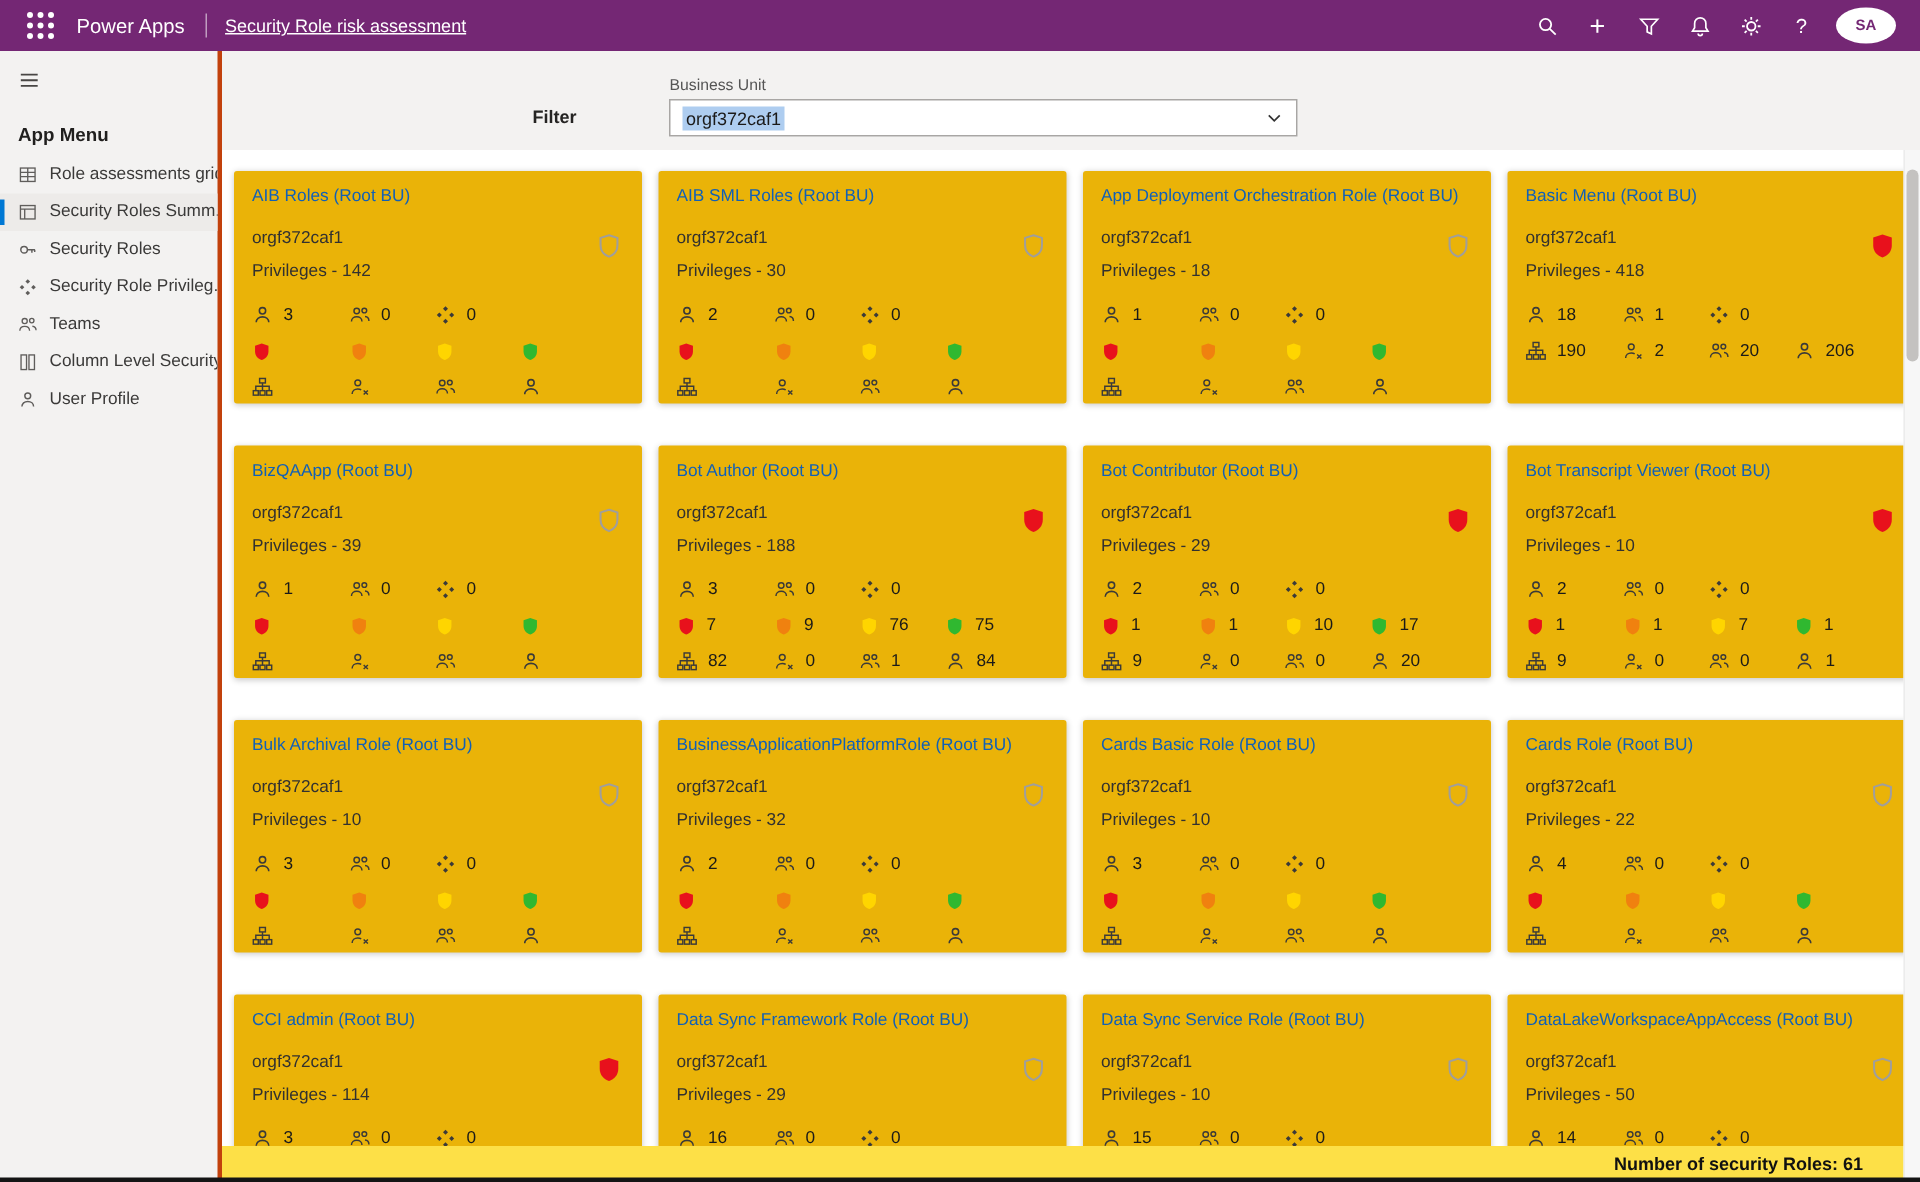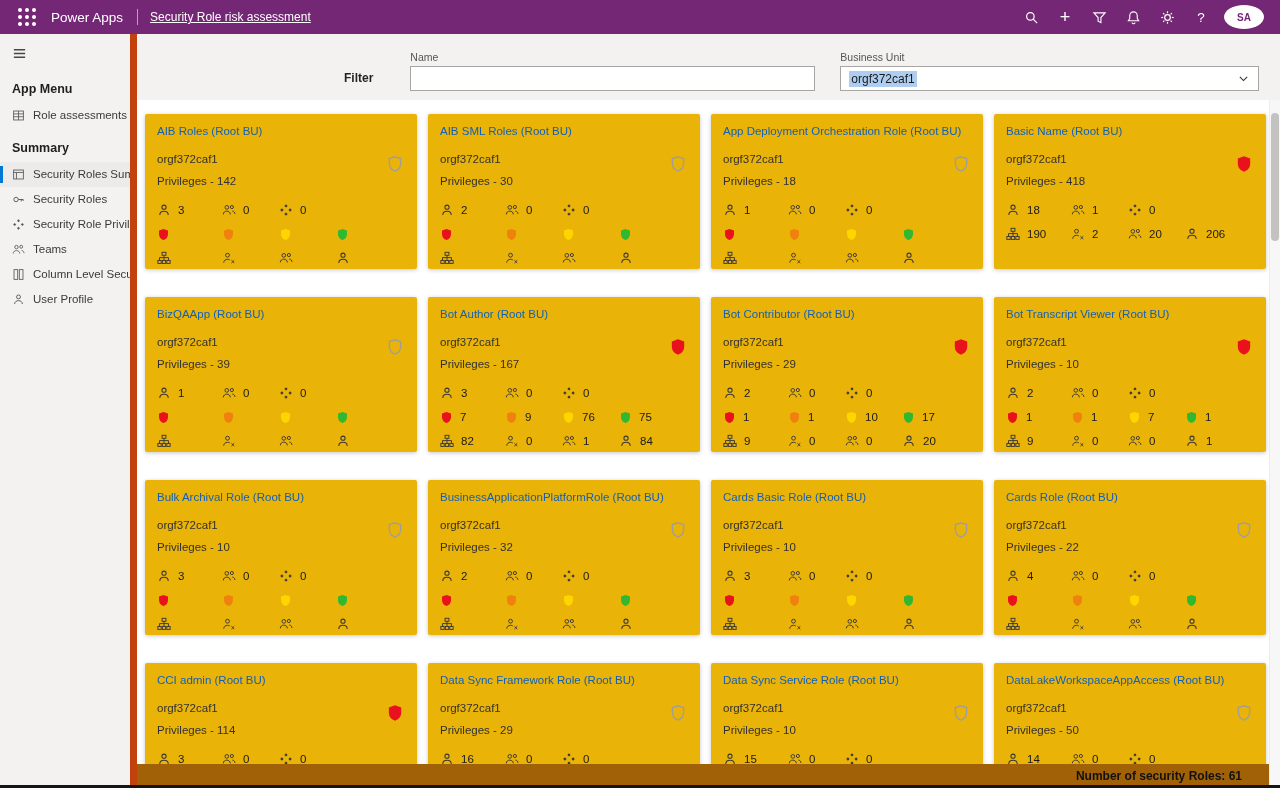--- a/index.html
+++ b/index.html
@@ -16,21 +16,21 @@
   .tb-btn { width:34px; height:34px; display:flex; align-items:center; justify-content:center; cursor:pointer; color:#fff; font-size:15px; }
   .tb-btn svg { width:15px; height:15px; }
   .plus-glyph { font-size:18px; font-weight:400; line-height:1; }
   .help-glyph { font-size:13.5px; }
   .avatar { width:40px; height:24px; border-radius:50%; background:#fff; color:#742774; font-size:10px; font-weight:700; display:flex; align-items:center; justify-content:center; margin:0 10px 0 6px; cursor:pointer; }
 
   
   .shell { display:flex; height:754px; }
 
   
-  .sidebar { width:137px; background:#f3f2f1; border-right:7px solid #c2410c; flex:none; padding-top:4px; }
+  .sidebar { width:148px; background:#f3f2f1; border-right:3px solid #c2410c; flex:none; padding-top:4px; }
   .hamburger { padding:8px 12px 4px; color:#484644; cursor:pointer; }
   .hamburger svg { width:15px; height:15px; }
   .side-header { font-size:12.5px; font-weight:700; color:#201f1e; padding:13px 12px 7px; white-space:nowrap; }
   .side-item { display:flex; gap:8px; padding:6px 6px 6px 12px; font-size:11.5px; color:#3b3a39; cursor:pointer; position:relative; white-space:nowrap; overflow:hidden; }
   .side-item svg { width:13px; height:13px; flex:none; color:#5f5d5b; }
   .side-item.selected { background:#edebe9; }
   .side-item.selected::before { content:""; position:absolute; left:0; top:4px; bottom:4px; width:3px; background:#0078d4; }
 
   
   .main { flex:1; display:flex; flex-direction:column; min-width:0; position:relative; }
@@ -58,21 +58,21 @@
   .card.risk-high .badge-red { display:block; color:#e8111c; }
   .crow { height:24px; display:grid; grid-template-columns:65px 57px 57px 1fr; align-items:center; }
   .cell { display:flex; align-items:center; gap:7px; }
   .cell svg { width:14px; height:14px; flex:none; }
   .cell .sh { width:13px; height:13px; }
   .num { font-size:11.5px; color:#1b1a19; }
   .ico-dark { color:#3b3a39; }
   .sh-red { color:#e8111c; } .sh-orange { color:#f0810f; } .sh-yellow { color:#ffd500; } .sh-green { color:#30b830; }
 
   
-  .footer { height:24px; background:#a16207; display:flex; align-items:center; justify-content:flex-end; padding-right:38px; font-size:12px; font-weight:700; color:#111; flex:none; }
+  .footer { height:24px; background:#fde047; display:flex; align-items:center; justify-content:flex-end; padding-right:38px; font-size:12px; font-weight:700; color:#111; flex:none; }
 
   
   .scrollbar { position:absolute; top:66px; bottom:0; right:0; width:11px; background:#f7f7f7; border-left:1px solid #ececec; cursor:pointer; }
   .scroll-thumb { position:absolute; top:13px; left:1px; width:8px; height:128px; background:#c4c2c0; border-radius:4px; }
 
   .bottom-edge { position:absolute; left:0; right:0; bottom:0; height:3px; background:#141414; z-index:9; }
 
   svg.defs { position:absolute; width:0; height:0; }
 </style>
 </head>
@@ -231,21 +231,20 @@
         </svg></div>
 
     <div class="side-header">App Menu</div>
     <div class="side-item">
       <svg>
           <use href="#i-grid"></use>
         </svg>
       <span>Role assessments grid</span>
     </div>
 
-    <div class="side-header">Summary</div>
     <div class="side-item selected">
       <svg>
           <use href="#i-summary"></use>
         </svg>
       <span>Security Roles Summ...</span>
     </div>
 
     <div class="side-item">
       <svg>
           <use href="#i-key"></use>
@@ -275,24 +274,20 @@
           <use href="#i-person"></use>
         </svg>
       <span>User Profile</span>
     </div>
   </aside>
 
   <div class="main">
 
     <div class="filterbar">
       <div class="filter-label">Filter</div>
-      <div class="field">
-        <div class="field-label">Name</div>
-        <input class="textbox" type="text" value="" style="">
-      </div>
       <div class="field bu-field">
         <div class="field-label">Business Unit</div>
         <div class="combo">
           <span class="sel-text">orgf372caf1</span>
           <svg>
               <use href="#i-chevron-down"></use>
             </svg>
         </div>
       </div>
     </div>
@@ -551,21 +546,21 @@
       <span class="cell">
                 <svg class="ico-dark">
                   <use href="#i-person"></use>
                 </svg>
                 <span class="num"></span>
               </span>
     </div>
   </div>
 
   <div class="card risk-high">
-    <div class="card-title">Basic Name (Root BU)</div>
+    <div class="card-title">Basic Menu (Root BU)</div>
     <div class="card-org">orgf372caf1</div>
     <div class="card-priv">Privileges - 418</div>
 
     <span class="badge badge-red"><svg>
                 <use href="#i-shield"></use>
               </svg></span>
 
     <div class="crow">
       <span class="cell">
                 <svg class="ico-dark">
@@ -699,21 +694,21 @@
                   <use href="#i-person"></use>
                 </svg>
                 <span class="num"></span>
               </span>
     </div>
   </div>
 
   <div class="card risk-high">
     <div class="card-title">Bot Author (Root BU)</div>
     <div class="card-org">orgf372caf1</div>
-    <div class="card-priv">Privileges - 167</div>
+    <div class="card-priv">Privileges - 188</div>
 
     <span class="badge badge-red"><svg>
                 <use href="#i-shield"></use>
               </svg></span>
 
     <div class="crow">
       <span class="cell">
                 <svg class="ico-dark">
                   <use href="#i-person"></use>
                 </svg>

